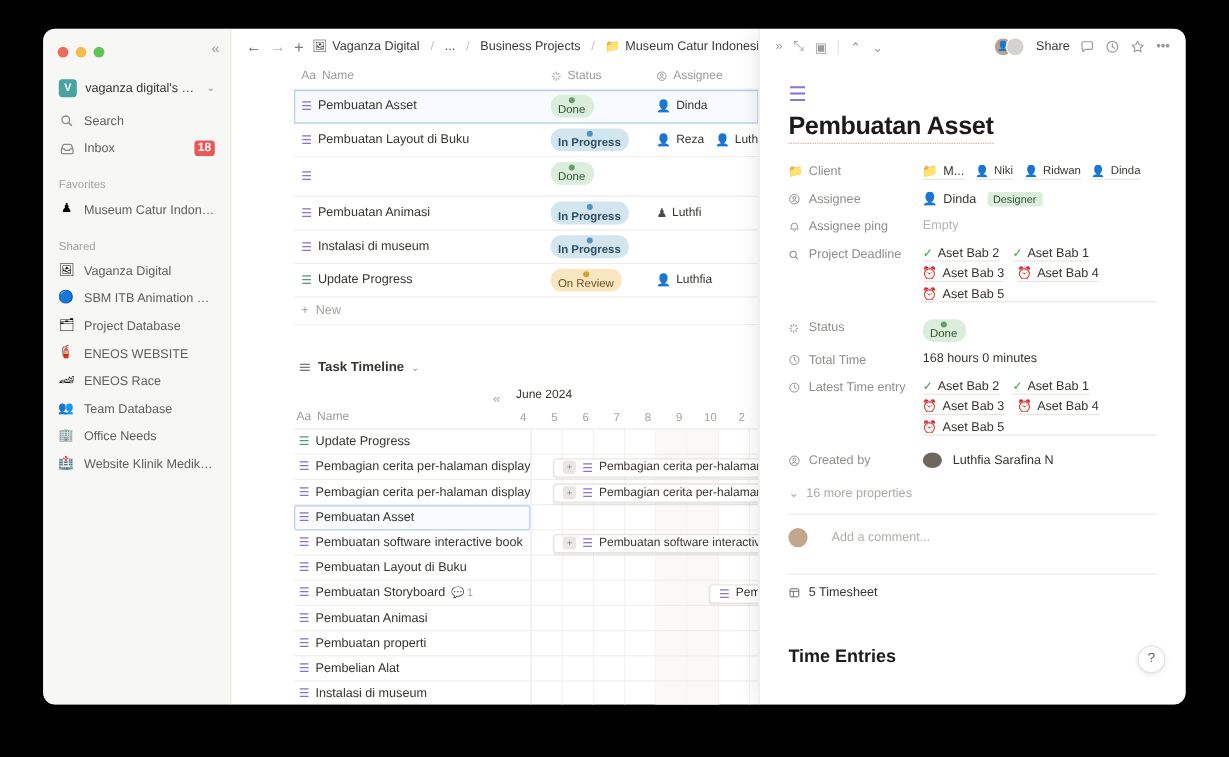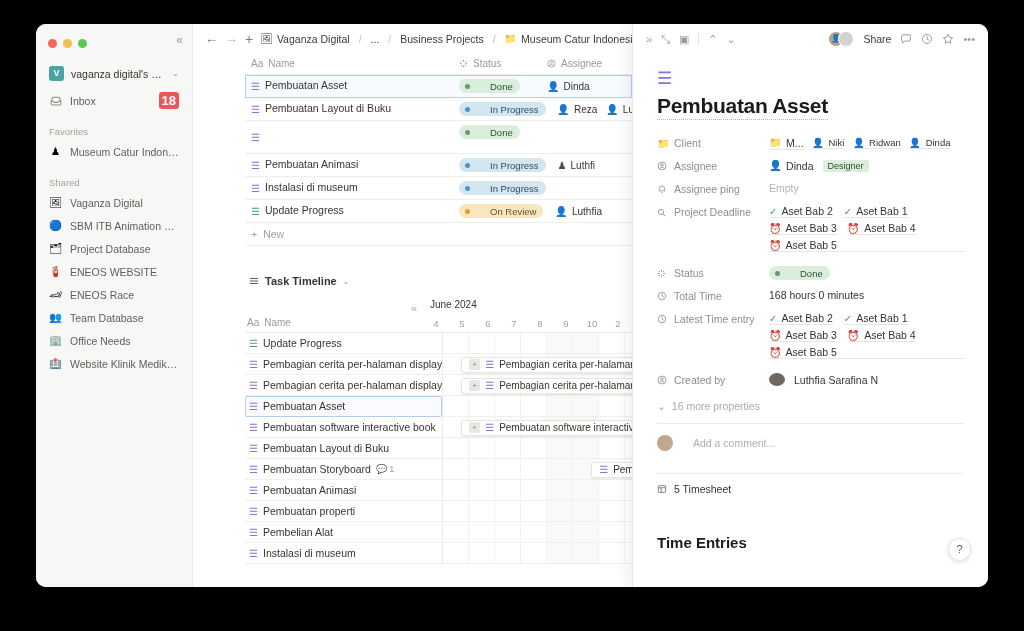--- a/index.html
+++ b/index.html
@@ -70,21 +70,21 @@
     cursor: pointer; height: 23px;
   }
   .nav-label {
     font-size: 10.5px; color: #5f5e5b;
     white-space: nowrap; overflow: hidden; text-overflow: ellipsis;
   }
   .nav-ico { width: 13px; height: 13px; flex: 0 0 13px; color: #8d8b87;
              display:flex; align-items:center; justify-content:center; }
   .badge {
     margin-left: auto; background: #eb5757; color: #fff;
-    font-size: 13px; font-weight: 700; border-radius: 3px;
+    font-size: 10px; font-weight: 700; border-radius: 3px;
     padding: 1px 3px; min-width: 13px; text-align: center;
   }
   .section-head {
     font-size: 9.5px; color: #a3a19c; font-weight: 500;
     padding: 0 13px; margin-top: 14px; margin-bottom: 3px;
   }
   .emoji { font-size: 10.5px; width: 13px; flex: 0 0 13px; text-align: center;
            line-height: 13px; }
 
   
@@ -131,26 +131,26 @@
     outline-offset: -1px;
   }
   .cell { padding: 4px 6px; display: flex; align-items: center; gap: 5px; }
   .cell.name { flex: 0 0 208px; }
   .cell.status { flex: 0 0 88px; }
   .cell.assignee { flex: 1 1 auto; gap: 9px; }
   .page-ico { color: #8b72d6; font-size: 10px; flex: 0 0 auto; }
   .task-title { line-height: 1.28; }
   .pill {
     font-size: 9.5px; border-radius: 9px; padding: 1.5px 7px 1.5px 6px;
-    display: inline-flex; align-items: center; gap: 20px; white-space: nowrap;
+    display: inline-flex; align-items: center; gap: 0; white-space: nowrap; flex-direction: column;
   }
   .pill .pdot { width: 5px; height: 5px; border-radius: 50%; }
   .pill.done { background: #dbeddb; color: #2c5132; }
   .pill.done .pdot { background: #6a9a6f; }
-  .pill.prog { background: #d3e5ef; color: #2e4e62; }
+  .pill.prog { background: #d3e5ef; color: #2e4e62; font-weight: bold; }
   .pill.prog .pdot { background: #4f93c0; }
   .pill.review { background: #f8e6c0; color: #6b5322; }
   .pill.review .pdot { background: #d9a128; }
   .person { display: inline-flex; align-items: center; gap: 4px; font-size: 10px; color: #37352f; }
   .p-ico { font-size: 10px; color: #4b4a47; }
   .newrow {
     display: flex; align-items: center; gap: 6px;
     font-size: 10.5px; color: #a5a29c; padding: 5px 6px;
     border-bottom: 1px solid #f0eeeb;
     cursor: pointer;
@@ -329,20 +329,29 @@
       <span class="dot green"></span>
     </div>
     <div class="collapse-btn">«</div>
 
     <div class="workspace">
       <span class="ws-avatar">V</span>
       <span class="ws-name">vaganza digital's Notion</span>
       <span class="ws-chev">⌄</span>
     </div>
 
+    <div class="nav-item">
+      <span class="nav-ico">
+        <svg width="11" height="11" viewBox="0 0 16 16" fill="none" stroke="currentColor" stroke-width="1.6">
+              <circle cx="7" cy="7" r="4.6"></circle>
+              <line x1="10.5" y1="10.5" x2="14" y2="14" stroke-linecap="round"></line>
+            </svg>
+      </span>
+      <span class="nav-label">Search</span>
+    </div>
 
     <div class="nav-item">
       <span class="nav-ico">
         <svg width="12" height="12" viewBox="0 0 16 16" fill="none" stroke="currentColor" stroke-width="1.4">
               <path d="M1.6 8.2V12a1.4 1.4 0 0 0 1.4 1.4h10a1.4 1.4 0 0 0 1.4-1.4V8.2M1.6 8.2l1.8-4.3a1.3 1.3 0 0 1 1.2-.8h6.8a1.3 1.3 0 0 1 1.2.8l1.8 4.3M1.6 8.2h3.2l.9 1.6h4.6l.9-1.6h3.2" stroke-linejoin="round"></path>
             </svg>
       </span>
       <span class="nav-label">Inbox</span>
       <span class="badge">18</span>
     </div>

